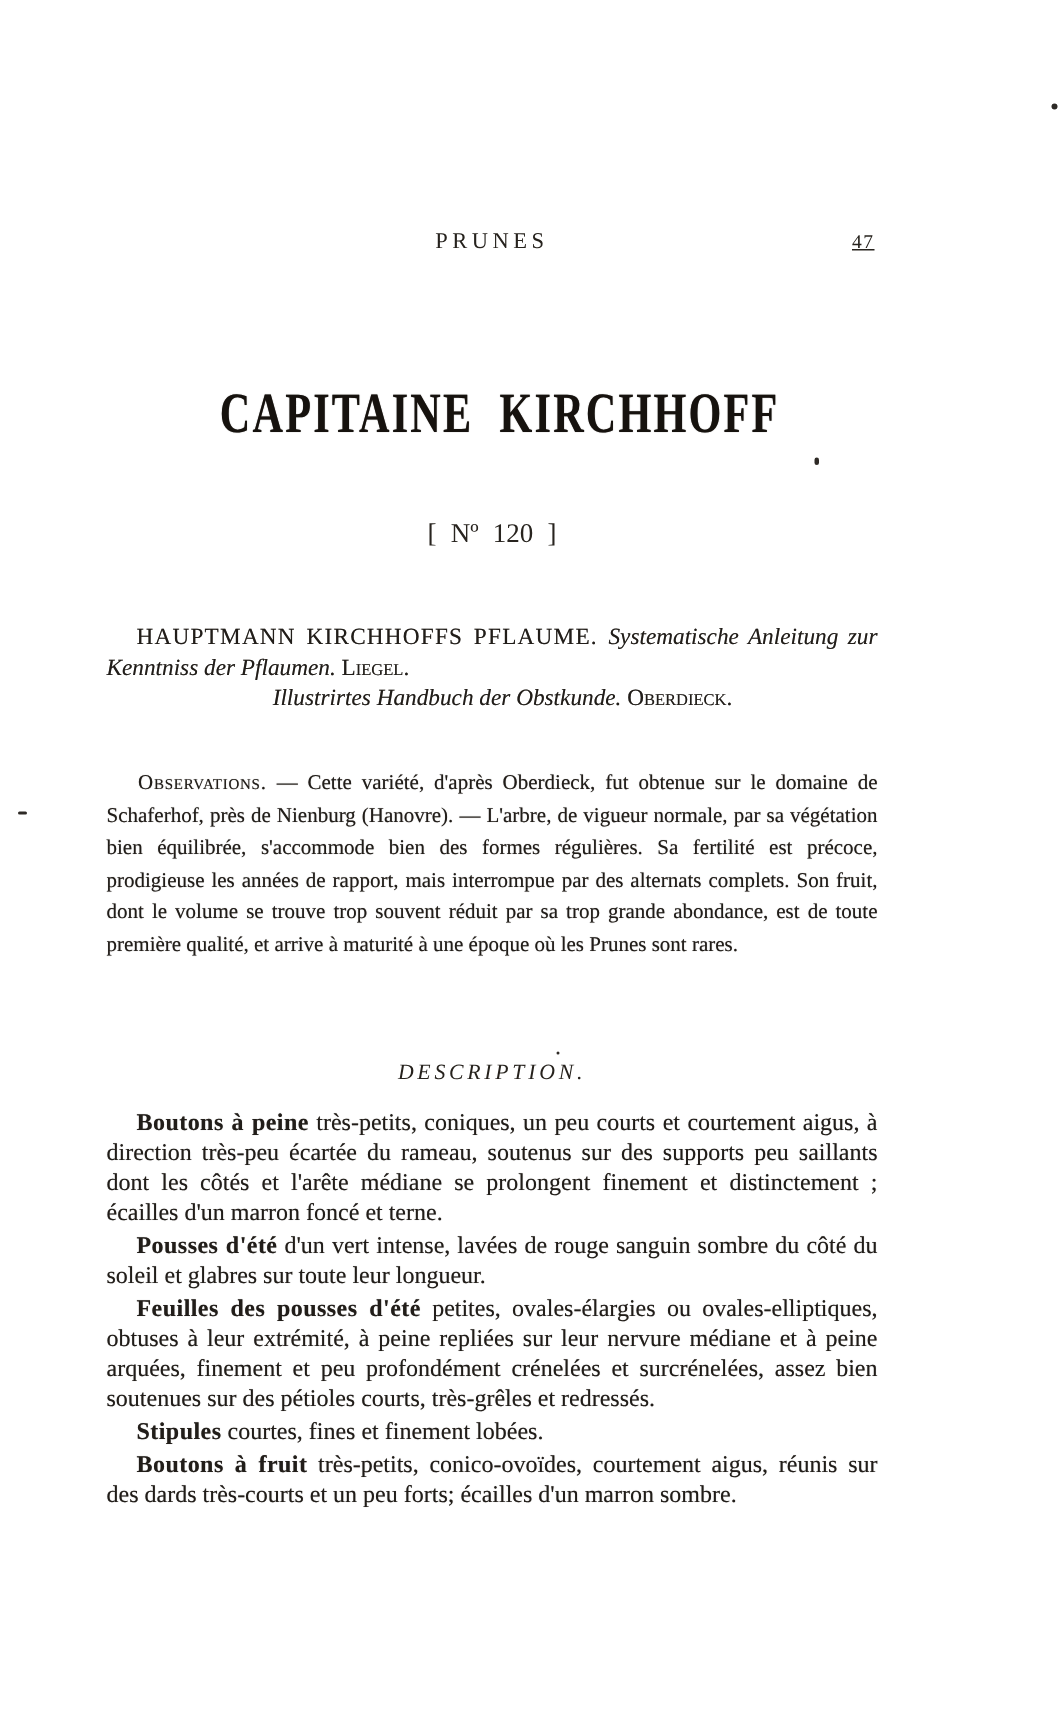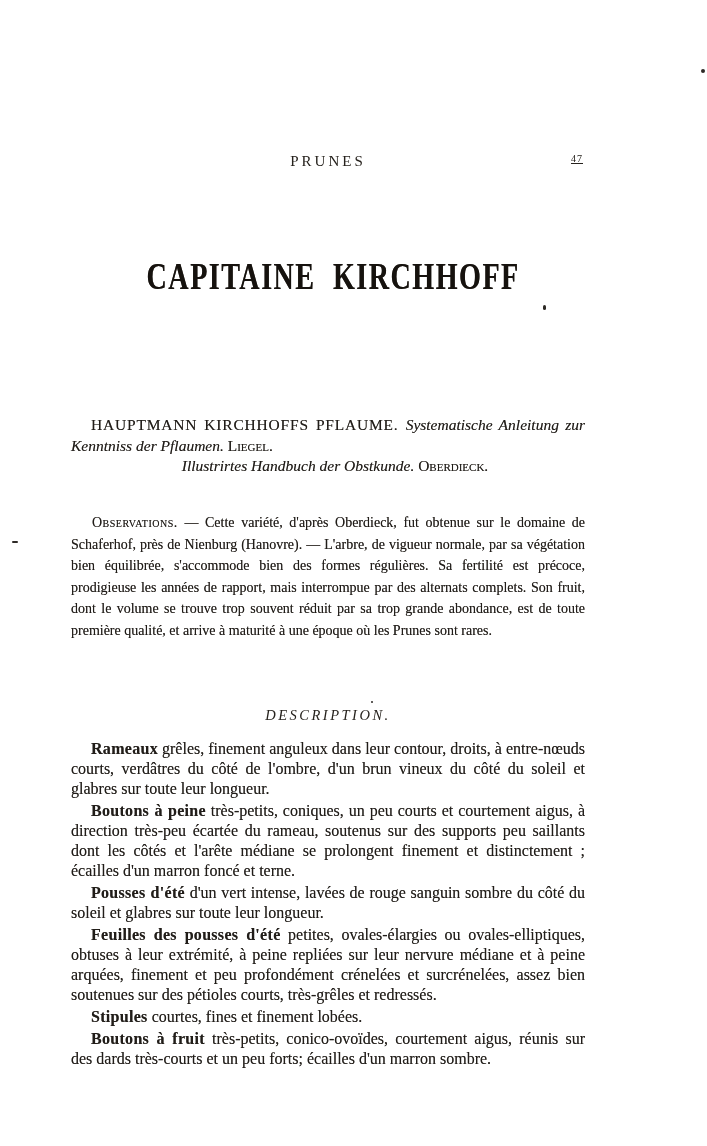--- a/index.html
+++ b/index.html
@@ -14,21 +14,21 @@
     margin-top: 20px;
   }
   
   .runhead {
     position: absolute; top: 133px; left: 71px; width: 514px;
     text-align: center; font-size: 15px; letter-spacing: 3px;
     color: #26221d;
   }
   .pagenum {
     position: absolute; right: 2px; top: 0;
-    font-size: 10px; letter-spacing: 1px; text-decoration: underline;
+    font-size: 13px; letter-spacing: 1px; text-decoration: underline;
   }
   
   .title-row {
     position: absolute; top: 237px; left: 71px; width: 514px;
     text-align: right;
   }
   .title-inner {
     display: inline-block;
     font-size: 38px; font-weight: 700; line-height: 38px;
     letter-spacing: 2px; word-spacing: 12px; white-space: nowrap;
@@ -91,40 +91,38 @@
 
   <div class="runhead">
     <span>PRUNES</span>
     <span class="pagenum">47</span>
   </div>
 
   <div class="title-row">
     <span class="title-inner">CAPITAINE KIRCHHOFF</span>
   </div>
 
+  <div class="numline">[ Nº 120 ]</div>
 
   <div class="synonyms">
     <p class="syn syn1">
       <span class="syn-name">HAUPTMANN KIRCHHOFFS PFLAUME. </span><span class="ital">Systematische Anleitung zur Kenntniss der Pflaumen. </span><span class="smallcaps">Liegel.</span>
     </p>
     <p class="syn syn2">
       <span class="ital">Illustrirtes Handbuch der Obstkunde. </span><span class="smallcaps">Oberdieck.</span>
     </p>
   </div>
 
   <p class="obs">
     <span class="smallcaps obs-label">Observations.</span><span> — Cette variété, d'après Oberdieck, fut obtenue sur le domaine de Schaferhof, près de Nienburg (Hanovre). — L'arbre, de vigueur normale, par sa végétation bien équilibrée, s'accommode bien des formes régulières. Sa fertilité est précoce, prodigieuse les années de rapport, mais interrompue par des alternats complets. Son fruit, dont le volume se trouve trop souvent réduit par sa trop grande abondance, est de toute première qualité, et arrive à maturité à une époque où les Prunes sont rares.</span>
   </p>
 
   <div class="desc-heading">DESCRIPTION.</div>
 
   <div class="desc-list">
-    <p class="desc-item">
-      <span class="term">Rameaux</span><span> grêles, finement anguleux dans leur contour, droits, à entre-nœuds courts, verdâtres du côté de l'ombre, d'un brun vineux du côté du soleil et glabres sur toute leur longueur.</span>
-    </p>
     <p class="desc-item">
       <span class="term">Boutons à peine</span><span> très-petits, coniques, un peu courts et courtement aigus, à direction très-peu écartée du rameau, soutenus sur des supports peu saillants dont les côtés et l'arête médiane se prolongent finement et distinctement ; écailles d'un marron foncé et terne.</span>
     </p>
     <p class="desc-item">
       <span class="term">Pousses d'été</span><span> d'un vert intense, lavées de rouge sanguin sombre du côté du soleil et glabres sur toute leur longueur.</span>
     </p>
     <p class="desc-item">
       <span class="term">Feuilles des pousses d'été</span><span> petites, ovales-élargies ou ovales-elliptiques, obtuses à leur extrémité, à peine repliées sur leur nervure médiane et à peine arquées, finement et peu profondément crénelées et surcrénelées, assez bien soutenues sur des pétioles courts, très-grêles et redressés.</span>
     </p>
     <p class="desc-item">

